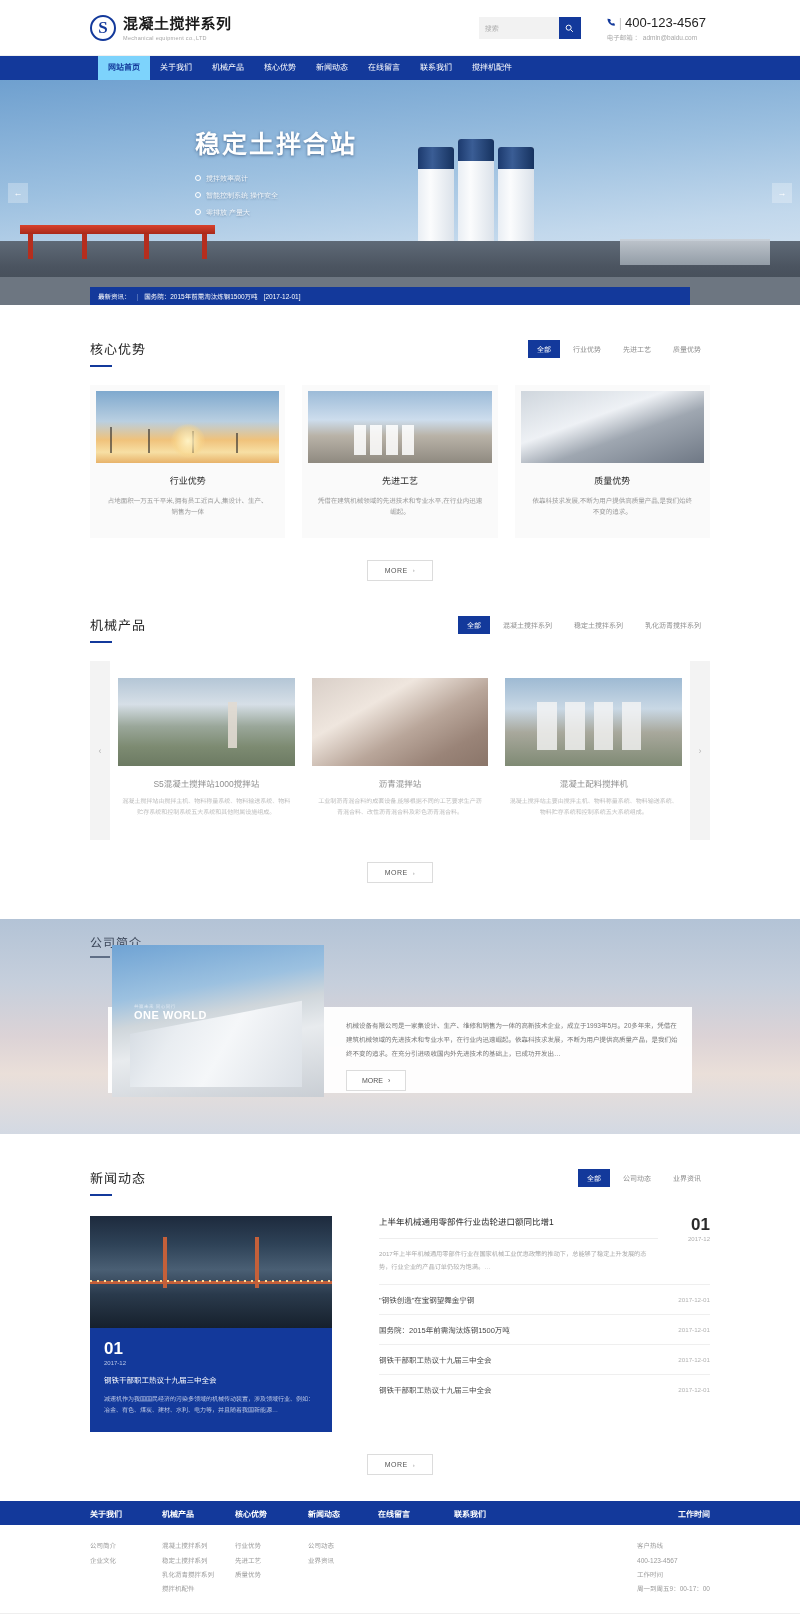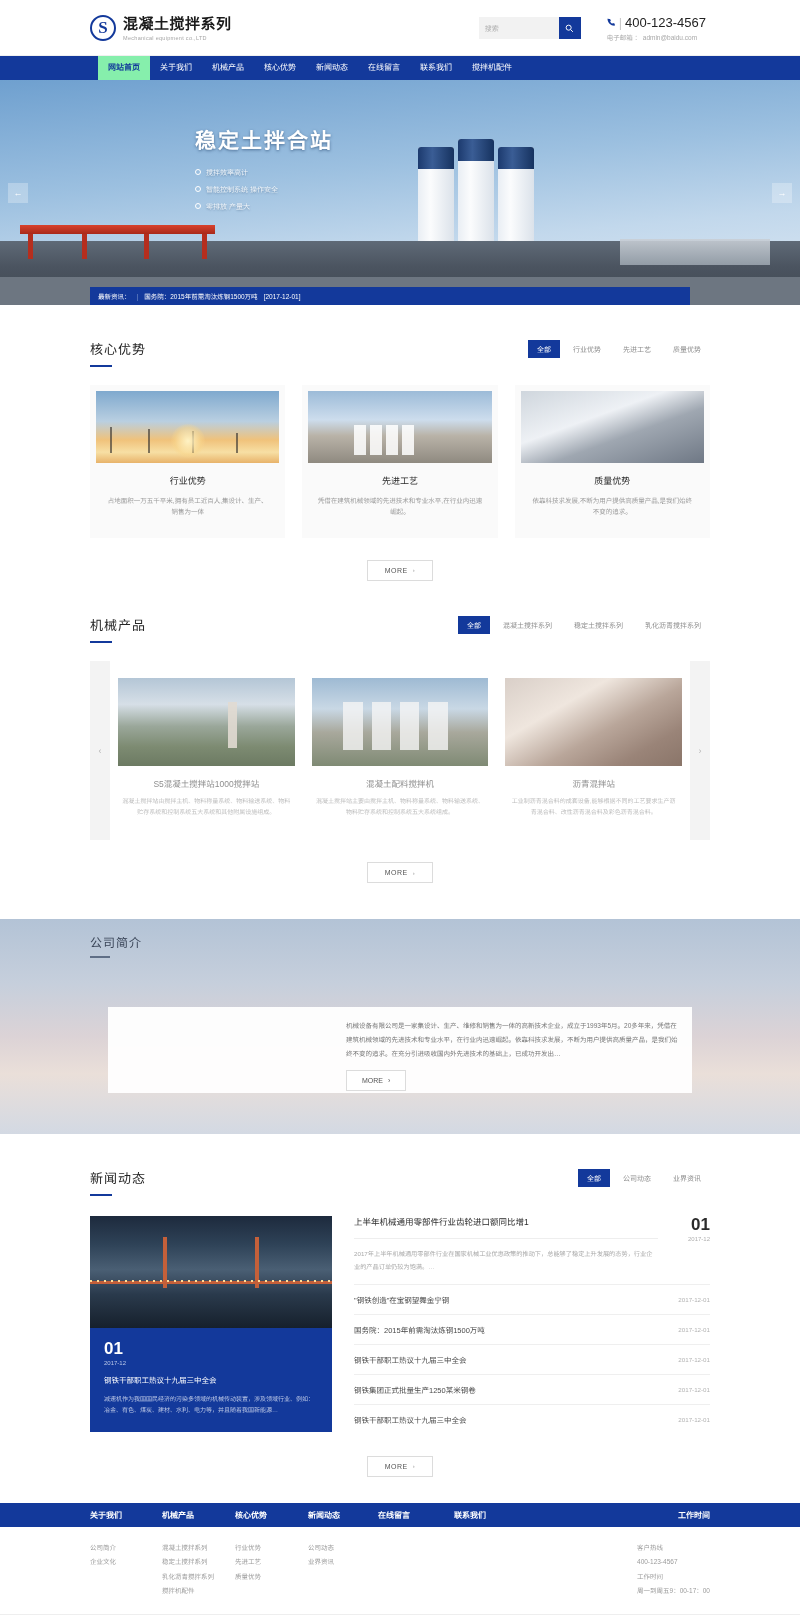--- a/index.html
+++ b/index.html
@@ -47,21 +47,21 @@
   .contact-phone .bar { color:#c9c9c9; }
   .contact-mail { font-size:6.5px; color:#a8a8a8; margin-top:2px; }
 
   
   .nav { height:24px; background:#13399b; }
   .nav-inner { width:620px; margin:0 auto; display:flex; height:24px; padding-left:8px;}
   .nav-item {
     padding:0 10px; height:24px; line-height:24px;
     font-size:8px; color:#fff; cursor:pointer; white-space:nowrap;
   }
-  .nav-item.active { background:#86efac; color:#13399b; font-weight:bold; }
+  .nav-item.active { background:#7dd3fc; color:#13399b; font-weight:bold; }
 
   
   .banner {
     height:225px; position:relative; overflow:hidden;
     background:linear-gradient(180deg,#8fb5dc 0%,#a8c6e4 35%,#bcd4ea 55%,#cfe0f0 100%);
   }
   .banner-sky { position:absolute; inset:0;
     background:linear-gradient(175deg,#6fa0cf 0%,#9cc0e0 40%,#c2d8ec 68%,#dfe9f3 100%); }
   
   .silo { position:absolute; bottom:62px; background:linear-gradient(90deg,#e9eef4 0%,#fbfcfd 35%,#dbe2ea 100%); border-radius:3px 3px 0 0; }
@@ -72,21 +72,21 @@
   .banner-road { position:absolute; left:0; right:0; bottom:0; height:28px; background:#6d7681; }
   .red-gantry { position:absolute; bottom:46px; left:20px; width:195px; height:34px; }
   .red-gantry:before { content:""; position:absolute; left:0; top:0; width:100%; height:9px;
     background:linear-gradient(180deg,#d9412c,#a8291a); }
   .red-leg { position:absolute; top:9px; width:5px; height:25px; background:#b52e1e; }
   .banner-cont { position:absolute; bottom:40px; right:30px; width:150px; height:26px;
     background:linear-gradient(180deg,#c9cfd6,#9aa4ae); opacity:.9; }
 
   .banner-txt { position:absolute; left:195px; top:44px; z-index:5; }
   .banner-title {
-    font-size:21px; font-weight:bold; color:#fff; letter-spacing:2px;
+    font-size:25px; font-weight:bold; color:#fff; letter-spacing:2px;
     text-shadow:0 1px 3px rgba(20,50,90,.55);
   }
   .banner-list { margin-top:13px; }
   .banner-list li { list-style:none; display:flex; align-items:center; gap:5px;
     font-size:7px; color:#f2f7fb; margin-bottom:7px; text-shadow:0 1px 2px rgba(20,50,90,.4); }
   .bullet { width:6px; height:6px; border-radius:50%; border:1.2px solid #fff; flex:none; }
 
   .banner-arrow {
     position:absolute; top:50%; margin-top:-10px; width:20px; height:20px;
     background:rgba(255,255,255,.28); color:#fff; font-size:9px;
@@ -197,21 +197,21 @@
   .news-feat-img .bridge-deck { position:absolute; left:0; right:0; top:58%; height:3px; background:#c4603a; }
   .news-feat-img .tower { position:absolute; top:18%; width:4px; height:46%; background:#c4603a; }
   .news-feat-img .lights { position:absolute; left:0; right:0; top:57%; height:2px;
     background:repeating-linear-gradient(90deg,#ffdf9a 0 2px,transparent 2px 7px); }
   .news-feat-body { background:#13399b; padding:12px 14px 16px; }
   .news-feat-day { font-size:17px; font-weight:bold; color:#fff; line-height:1; }
   .news-feat-ym { font-size:6px; color:#b9c7e8; margin-top:3px; }
   .news-feat-title { font-size:7.5px; color:#fff; margin-top:9px; line-height:1.5; }
   .news-feat-desc { font-size:6px; color:#bcc8e6; line-height:1.9; margin-top:7px; }
 
-  .news-main { flex:1; }
+  .news-main { flex:1;margin-left:25px; }
   .news-top { display:flex; gap:10px; padding-bottom:11px; }
   .news-top-body { flex:1; }
   .news-top-title { font-size:8.5px; color:#2b2b2b; line-height:1.5; }
   .news-top-desc { font-size:6.2px; color:#a9a9a9; line-height:2; margin-top:9px; padding-top:9px; border-top:1px solid #eee; }
   .news-top-date { width:42px; flex:none; text-align:right; }
   .news-top-date .d { font-size:17px; font-weight:bold; color:#2b2b2b; line-height:1; }
   .news-top-date .m { font-size:6px; color:#b0b0b0; margin-top:3px; }
   .news-li {
     display:flex; align-items:center; border-top:1px solid #efefef; padding:9px 0;
     cursor:pointer;
@@ -402,52 +402,57 @@
     <div class="prod-nav">‹</div>
     <div class="prod-list" id="prod-list">
         <div class="prod-card">
           <div class="prod-img prod-img-1">
             <div class="prod-stack" style="left: 62%; bottom: 18px; width: 9px; height: 46px; background: rgba(225, 218, 210, 0.9);"></div>
           </div>
           <div class="prod-title">S5混凝土搅拌站1000搅拌站</div>
           <div class="prod-desc">混凝土搅拌站由搅拌主机、物料称量系统、物料输送系统、物料贮存系统和控制系统五大系统和其他附属设施组成。</div>
         </div>
         <div class="prod-card">
+          <div class="prod-img prod-img-3"></div>
+          <div class="prod-title">沥青混拌站</div>
+          <div class="prod-desc">工业制沥青混合料的成套设备,能够根据不同的工艺要求生产沥青混合料、改性沥青混合料及彩色沥青混合料。</div>
+        </div>
+        <div class="prod-card">
           <div class="prod-img prod-img-2">
             <div class="prod-stack" style="left: 18%; bottom: 16px; width: 11%; height: 54%;"></div>
             <div class="prod-stack" style="left: 34%; bottom: 16px; width: 11%; height: 54%;"></div>
             <div class="prod-stack" style="left: 50%; bottom: 16px; width: 11%; height: 54%;"></div>
             <div class="prod-stack" style="left: 66%; bottom: 16px; width: 11%; height: 54%;"></div>
           </div>
           <div class="prod-title">混凝土配料搅拌机</div>
           <div class="prod-desc">混凝土搅拌站主要由搅拌主机、物料称量系统、物料输送系统、物料贮存系统和控制系统五大系统组成。</div>
         </div>
-        <div class="prod-card">
-          <div class="prod-img prod-img-3"></div>
-          <div class="prod-title">沥青混拌站</div>
-          <div class="prod-desc">工业制沥青混合料的成套设备,能够根据不同的工艺要求生产沥青混合料、改性沥青混合料及彩色沥青混合料。</div>
-        </div>
       </div>
     <div class="prod-nav">›</div>
   </div>
 
   <div class="more-wrap">
     <button class="more-btn">
       <span>MORE</span>
       <span class="chev">›</span>
     </button>
   </div>
 </div>
 
 <div class="about">
   <div class="about-inner">
     <div class="about-head">
       <div class="about-title">公司简介</div>
     </div>
     <div class="about-card"></div>
+    <div class="about-photo">
+      <div class="bld"></div>
+      <div class="ow-sub">共赢未来 同心同行</div>
+      <div class="ow">ONE WORLD</div>
+    </div>
     <div class="about-right">
       <div class="about-text">机械设备有限公司是一家集设计、生产、维修和销售为一体的高新技术企业，成立于1993年5月。20多年来，凭借在建筑机械领域的先进技术和专业水平，在行业内迅速崛起。依靠科技求发展，不断为用户提供高质量产品，是我们始终不变的追求。在充分引进吸收国内外先进技术的基础上，已成功开发出…</div>
       <button class="about-more">
         <span>MORE</span>
         <span class="chev">›</span>
       </button>
     </div>
   </div>
 </div>
 
@@ -492,24 +497,20 @@
           <div class="news-li">
             <div class="news-li-t">"钢铁创造"在宝钢望舞金宁钢</div>
             <div class="news-li-d">2017-12-01</div>
           </div>
           <div class="news-li">
             <div class="news-li-t">国务院：2015年前需淘汰炼钢1500万吨</div>
             <div class="news-li-d">2017-12-01</div>
           </div>
           <div class="news-li">
             <div class="news-li-t">钢铁干部职工热议十九届三中全会</div>
-            <div class="news-li-d">2017-12-01</div>
-          </div>
-          <div class="news-li">
-            <div class="news-li-t">钢铁集团正式批量生产1250某米钢卷</div>
             <div class="news-li-d">2017-12-01</div>
           </div>
           <div class="news-li">
             <div class="news-li-t">钢铁干部职工热议十九届三中全会</div>
             <div class="news-li-d">2017-12-01</div>
           </div>
         </div>
     </div>
   </div>
 

